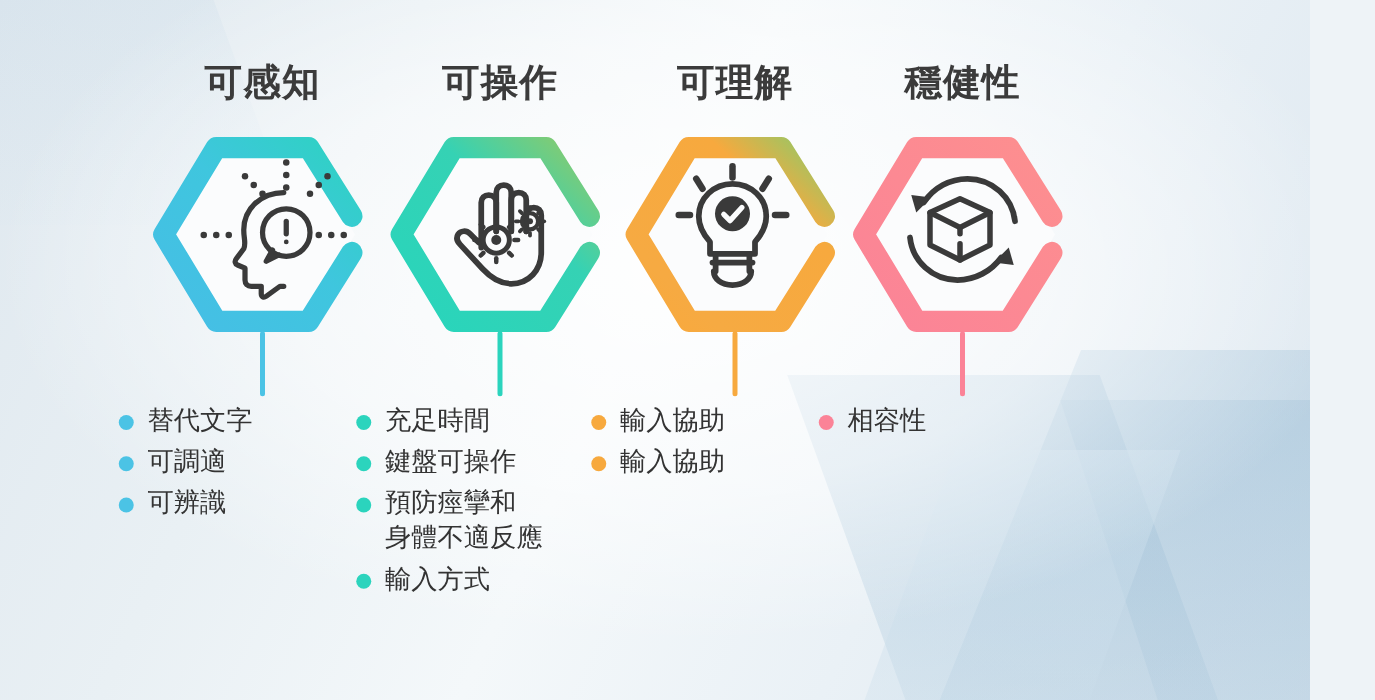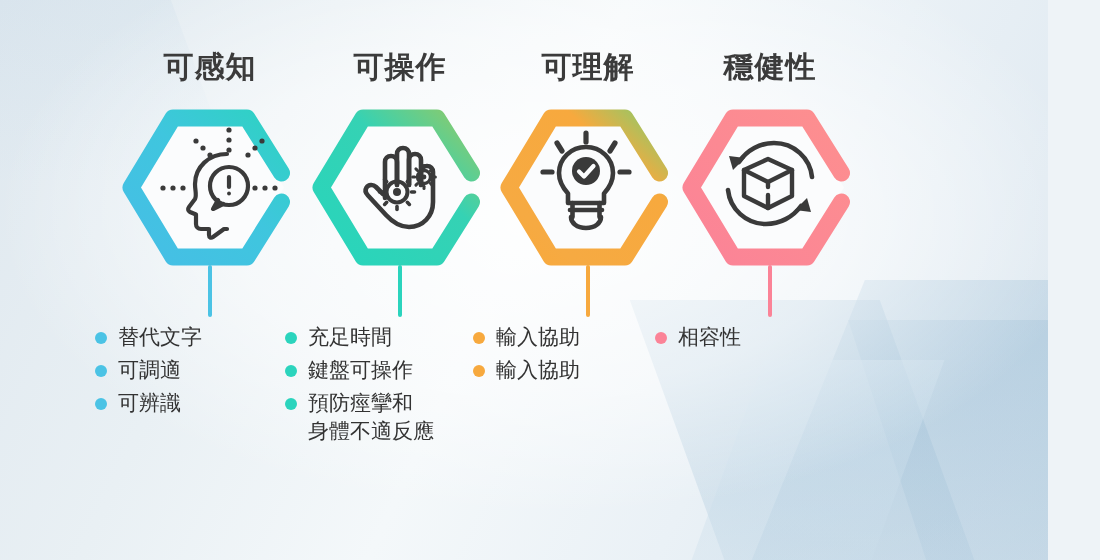--- a/index.html
+++ b/index.html
@@ -206,20 +206,24 @@
           </div>
         <div class="item">
             <span class="dot" style="background:#2BD4BD"></span>
             <span class="itxt">鍵盤可操作</span>
           </div>
         <div class="item">
             <span class="dot" style="background:#2BD4BD"></span>
             <span class="itxt">預防痙攣和
 身體不適反應</span>
           </div>
+        <div class="item">
+            <span class="dot" style="background:#2BD4BD"></span>
+            <span class="itxt">輸入方式</span>
+          </div>
       </div>
     </div>
 
     <div class="col" style="left:473px">
       <div class="title">可理解</div>
 
       <div class="hexwrap">
         <svg viewBox="0 0 230 175" width="230" height="175">
           <path d="M78 26 L152 26 L189 87.5 L152 149 L78 149 L41 87.5 Z" fill="#fbfcfd"></path>
           <path d="M186.5 73 L152 18 L78 18 L36 87.5 L78 157 L152 157 L186.5 102" fill="none" stroke="url(#g2)" stroke-width="17" stroke-linecap="round" stroke-linejoin="round"></path>

